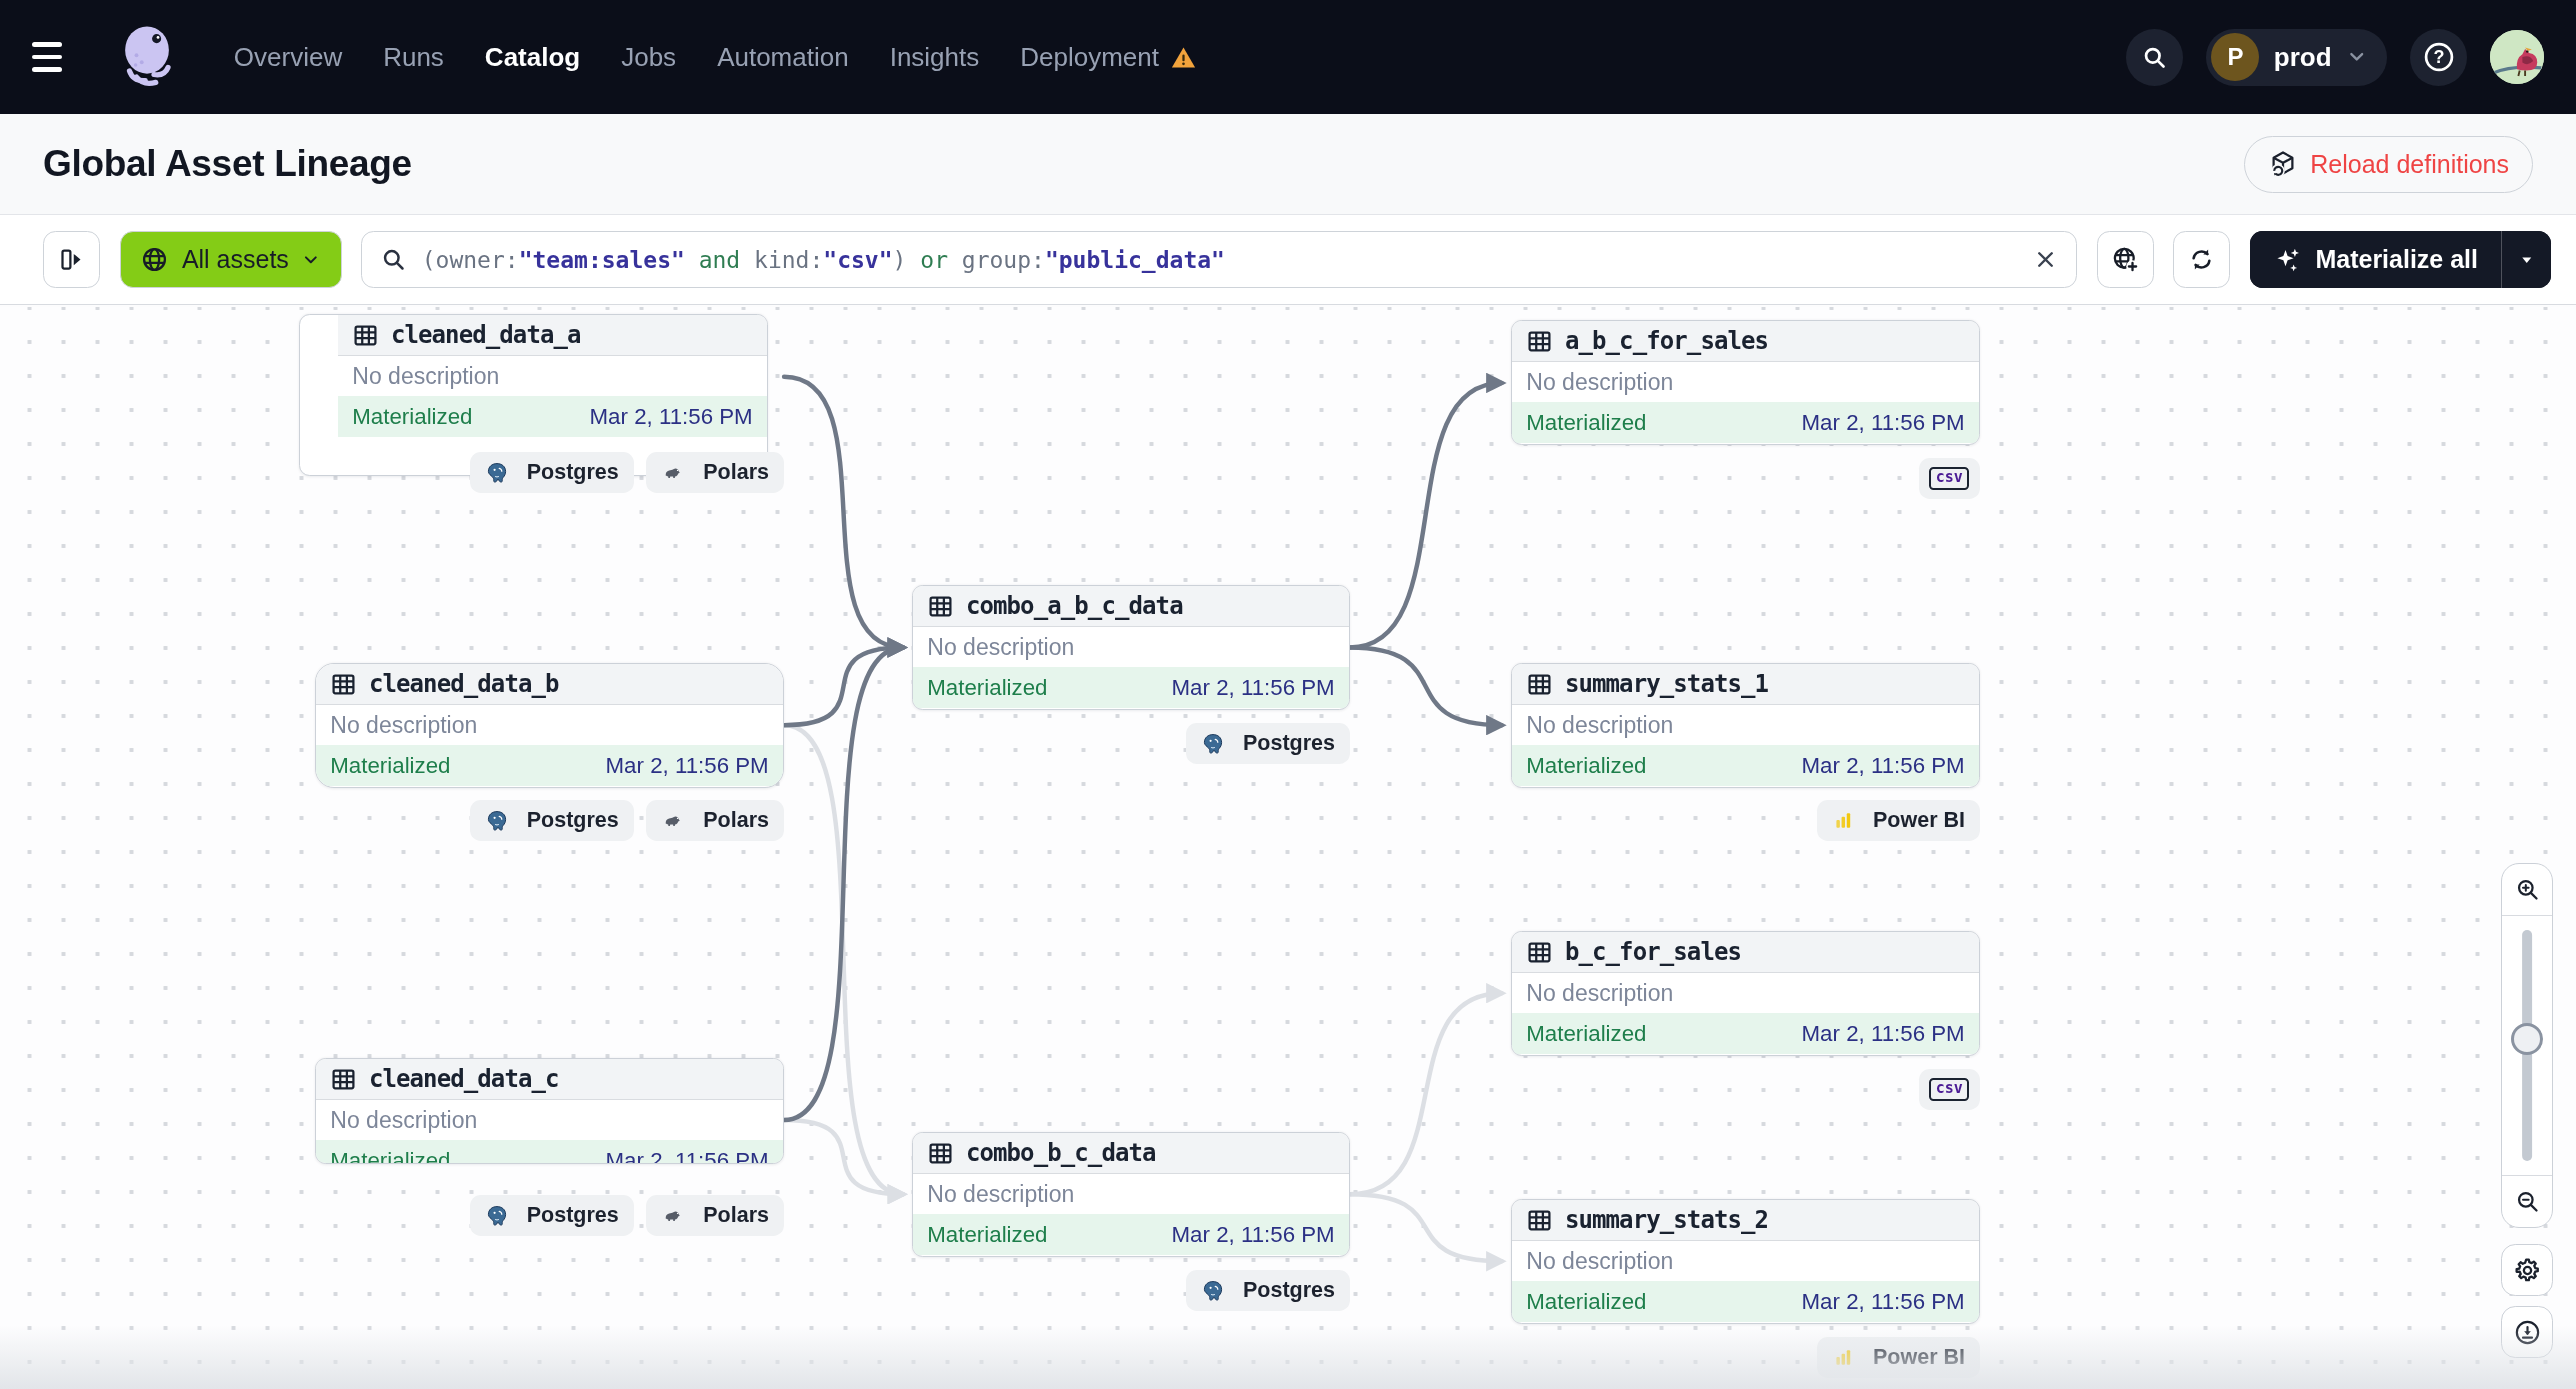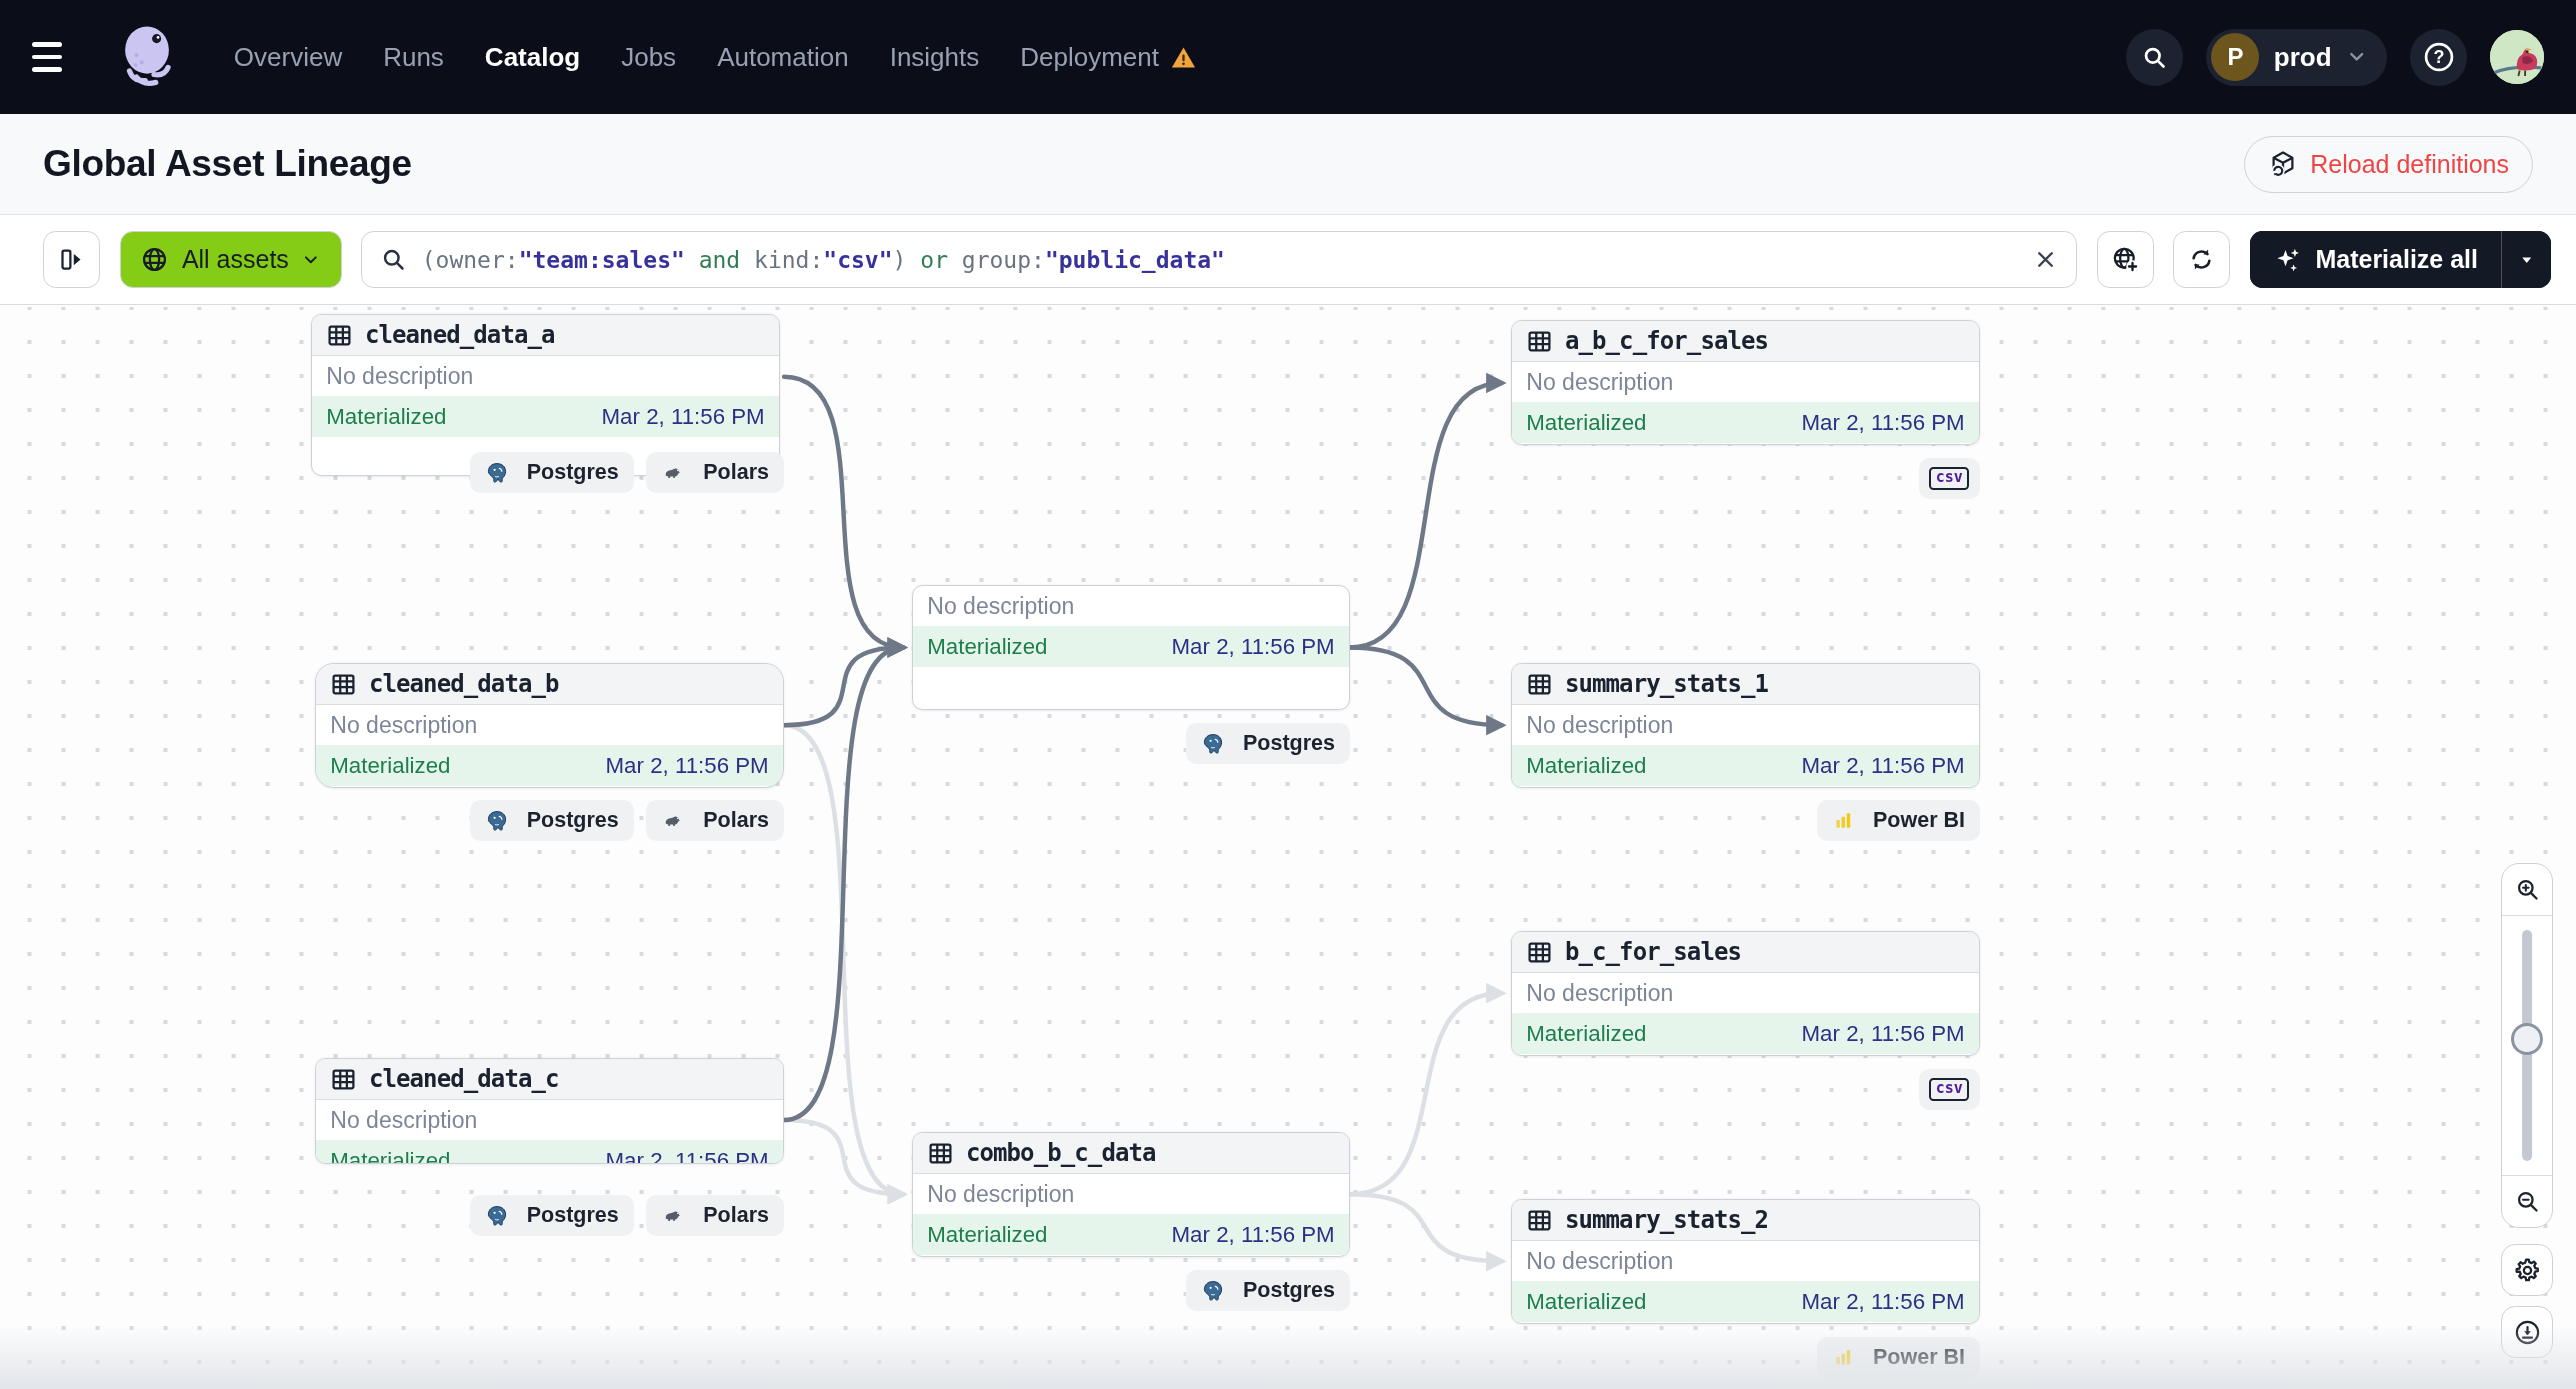--- a/index.html
+++ b/index.html
@@ -281,21 +281,21 @@
           <path d="M1510,993 C1635,993 1555,768 1680,768" fill="none" stroke="#dcdfe4" stroke-width="5" stroke-linecap="round" marker-end="url(#arrow-light)"></path>
           <path d="M1510,993 C1635,993 1555,1068 1680,1068" fill="none" stroke="#dcdfe4" stroke-width="5" stroke-linecap="round" marker-end="url(#arrow-light)"></path>
           <path d="M877,78 C994.04,78 892.96,381 1010,381" fill="none" stroke="#6f7887" stroke-width="5" stroke-linecap="round" marker-end="url(#arrow-dark)"></path>
           <path d="M877,468 C994.04,468 892.96,381 1010,381" fill="none" stroke="#6f7887" stroke-width="5" stroke-linecap="round" marker-end="url(#arrow-dark)"></path>
           <path d="M877,910 C994.04,910 892.96,381 1010,381" fill="none" stroke="#6f7887" stroke-width="5" stroke-linecap="round" marker-end="url(#arrow-dark)"></path>
           <path d="M1510,381 C1635,381 1555,85 1680,85" fill="none" stroke="#6f7887" stroke-width="5" stroke-linecap="round" marker-end="url(#arrow-dark)"></path>
           <path d="M1510,381 C1635,381 1555,468 1680,468" fill="none" stroke="#6f7887" stroke-width="5" stroke-linecap="round" marker-end="url(#arrow-dark)"></path>
         </g>
     </svg>
     <div class="nodes">
-        <div class="node" style="left: 311px; top: 7.2px; width: 469px; height: 162px;">
+        <div class="node" style="left: 299px; top: 7.2px; width: 469px; height: 162px; padding-left: 38px;">
           <div class="node-header">
             <span style="display: flex;">
               <svg width="27" height="27" viewBox="0 0 24 24">
                 <rect x="3.2" y="4.2" width="17.6" height="15.6" rx="1.5" fill="none" stroke="#1a2230" stroke-width="2"></rect>
                 <path d="M3.2 9.2h17.6M3.2 14.4h17.6M9.1 4.2v15.6M15 4.2v15.6" stroke="#1a2230" stroke-width="2" fill="none"></path>
               </svg>
             </span>
             <span class="node-name">cleaned_data_a</span>
           </div>
           <div class="node-desc">No description</div>
@@ -396,20 +396,29 @@
             <span style="display: flex;">
               <svg width="24" height="24" viewBox="0 0 24 24">
                 <path d="M4.8 14.8c-.5-2.8.9-4.6 3.3-5.3 1.7-.5 2.9-.4 4.3-1.2 1-.6 2.1-.9 3.1-.6 1.4.4 2.2 1.5 2.3 2.9l.6.4c.3.2.3.7-.1.9l-1.1.6c-.3 1.6-1.5 2.7-3.2 3l-.2 1.4h-1.5l-.2-1.3H9.2L8.9 17H7.4l-.2-1.6c-1.1-.1-2.1-.4-2.4-.6z" fill="#575d68"></path>
                 <circle cx="16.6" cy="9.4" r=".7" fill="#fff"></circle>
               </svg>
             </span>
             <span>Polars</span>
           </div>
         </div>
         <div class="node" style="left: 912px; top: 278px; width: 438px; height: 125px;">
+          <div class="node-header">
+            <span style="display: flex;">
+              <svg width="27" height="27" viewBox="0 0 24 24">
+                <rect x="3.2" y="4.2" width="17.6" height="15.6" rx="1.5" fill="none" stroke="#1a2230" stroke-width="2"></rect>
+                <path d="M3.2 9.2h17.6M3.2 14.4h17.6M9.1 4.2v15.6M15 4.2v15.6" stroke="#1a2230" stroke-width="2" fill="none"></path>
+              </svg>
+            </span>
+            <span class="node-name">combo_a_b_c_data</span>
+          </div>
           <div class="node-desc">No description</div>
           <div class="node-foot">
             <span class="node-status">Materialized</span>
             <span class="node-time">Mar 2, 11:56 PM</span>
           </div>
         </div>
         <div class="node-tags" style="left: 912px; top: 416px; width: 438px;">
           <div class="tagpill">
             <span style="display: flex;">
               <svg width="24" height="24" viewBox="0 0 24 24">

